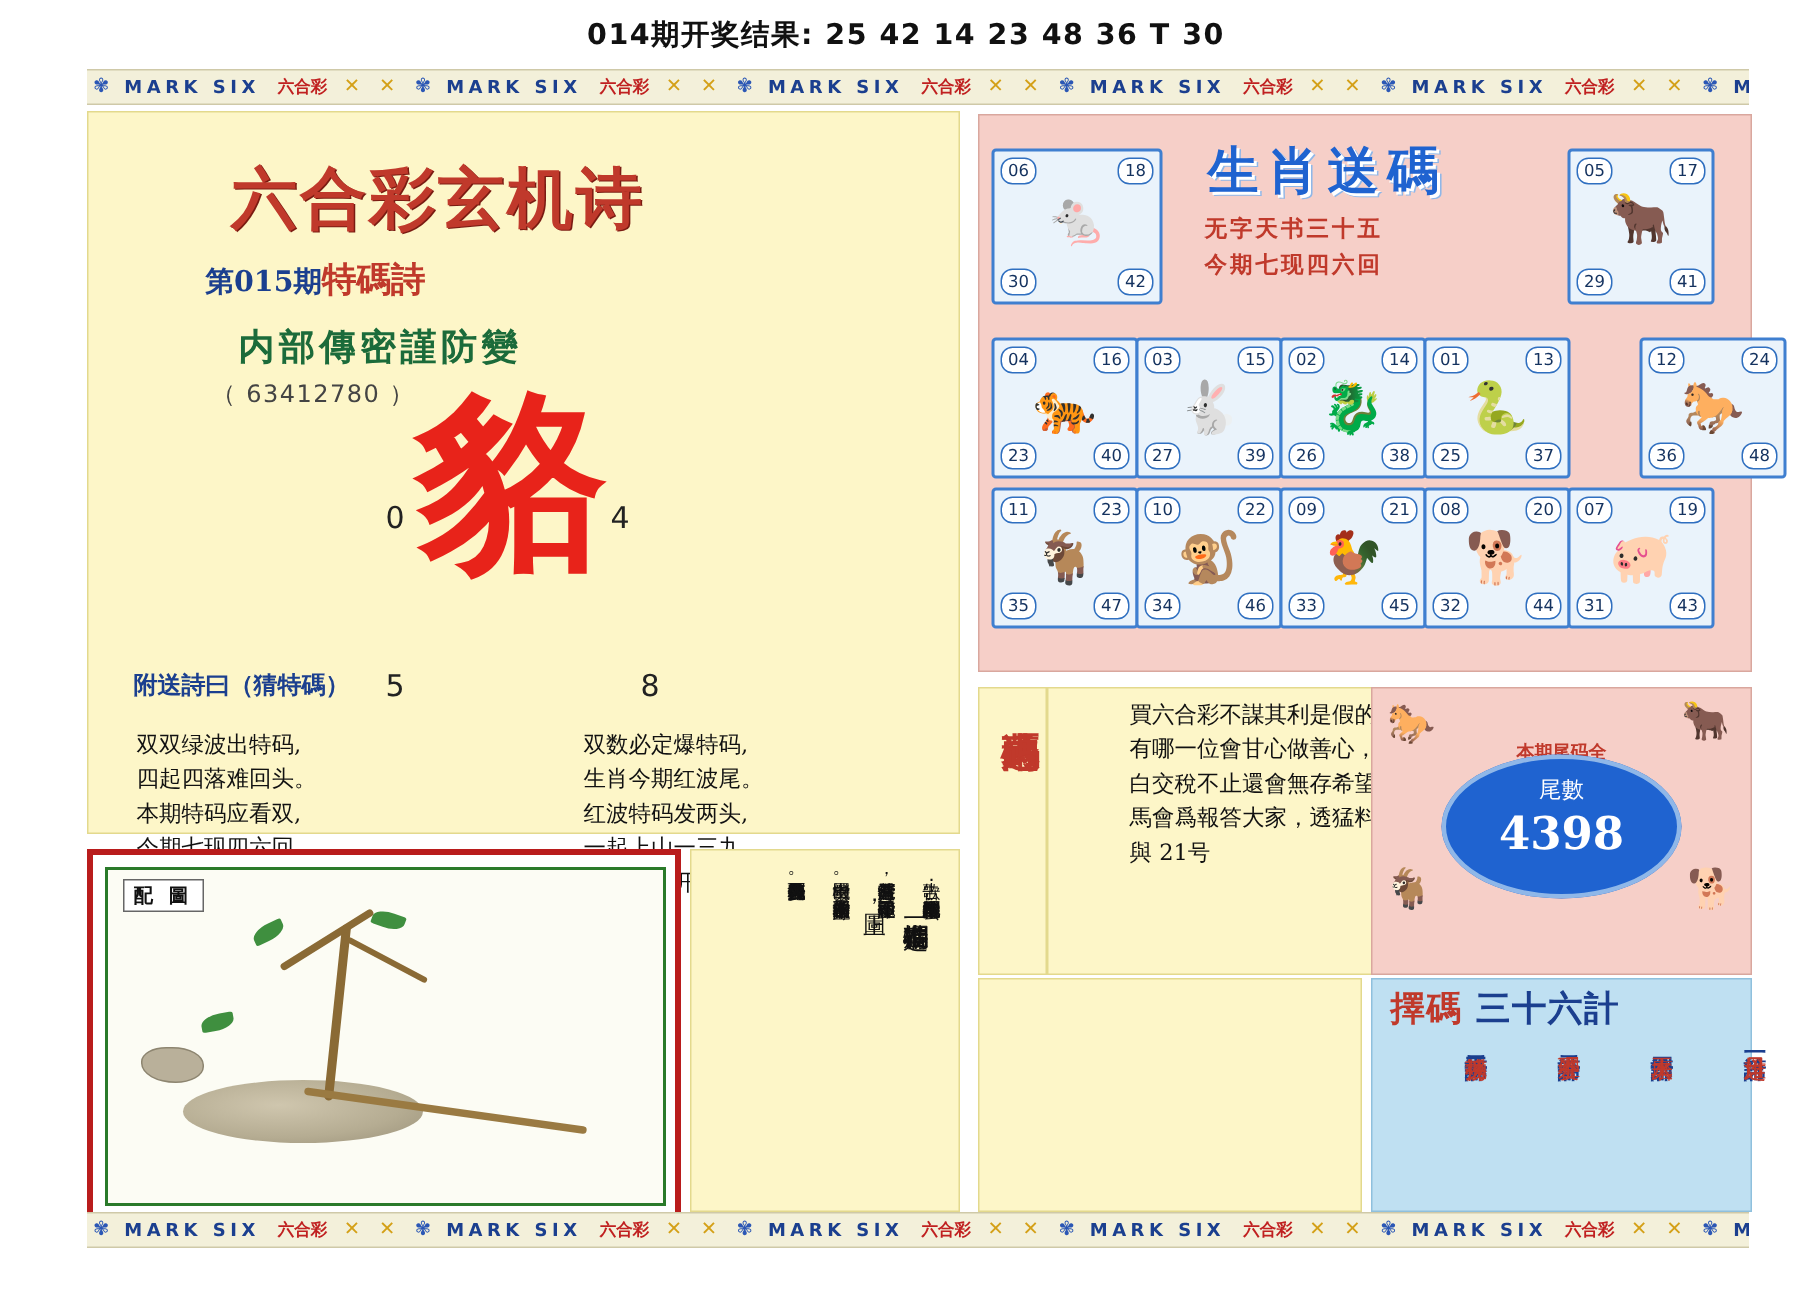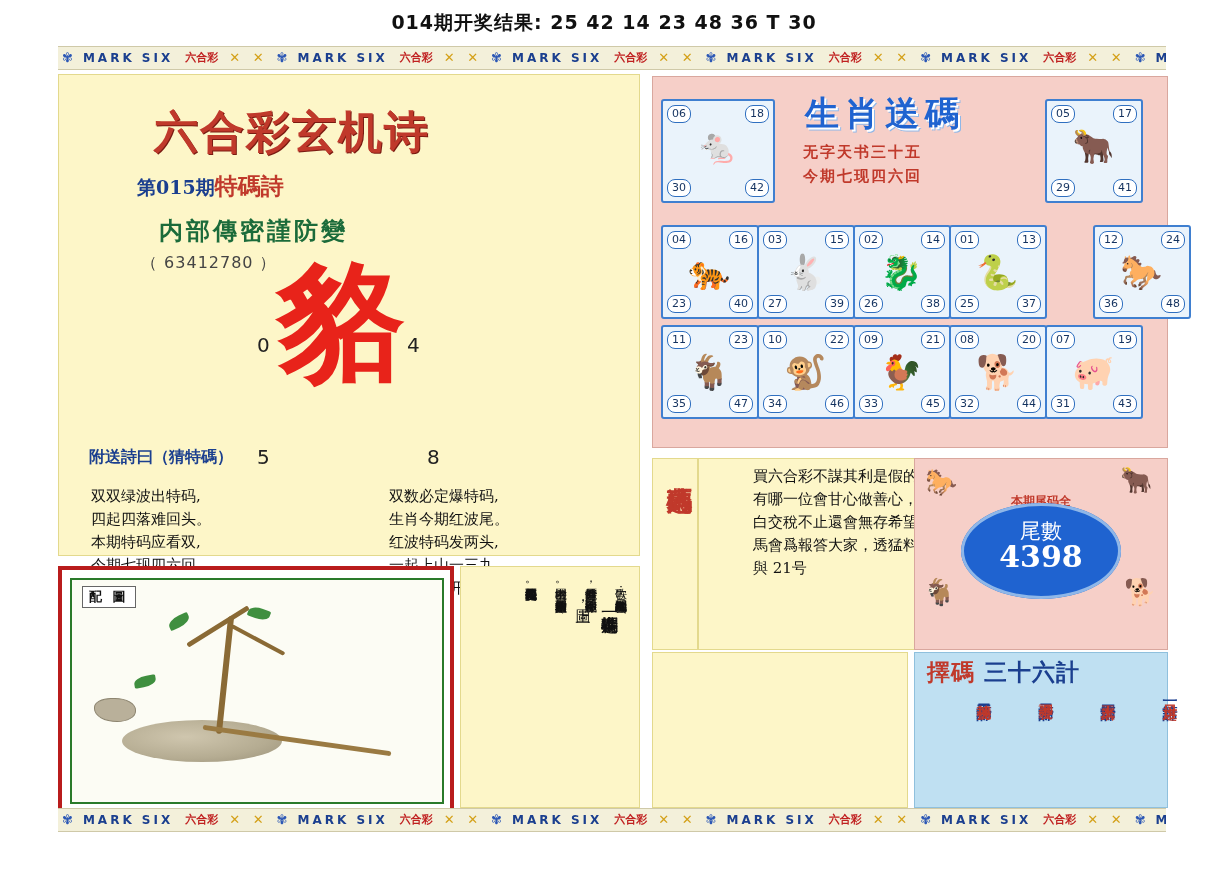--- a/index.html
+++ b/index.html
@@ -207,21 +207,21 @@
   
   .tail-panel{
     position:absolute;left:914px;top:458px;width:252px;height:190px;
     background:#f6cfc8;border:1px solid #d9a79e;
   }
   .tail-oval{
     position:absolute;left:46px;top:44px;width:160px;height:96px;border-radius:50%;
     background:#1f63d0;box-shadow:0 0 0 3px #8fb7e8 inset;
   }
   .tail-oval .lab{
-    position:absolute;left:0;right:0;top:14px;text-align:center;color:#fff;font-size:21px;
+    position:absolute;left:0;right:0;top:14px;text-align:center;color:#fff;font-size:15px;
     font-family:"DejaVu Serif","Liberation Serif",serif;
   }
   .tail-oval .val{
     position:absolute;left:0;right:0;top:36px;text-align:center;color:#fff;font-size:30px;font-weight:bold;
     font-family:"DejaVu Serif","Liberation Serif",serif;
   }
   .tail-ribbon{
     position:absolute;left:58px;top:34px;width:136px;height:22px;color:#c0392b;font-size:12px;
     text-align:center;font-weight:bold;
   }

